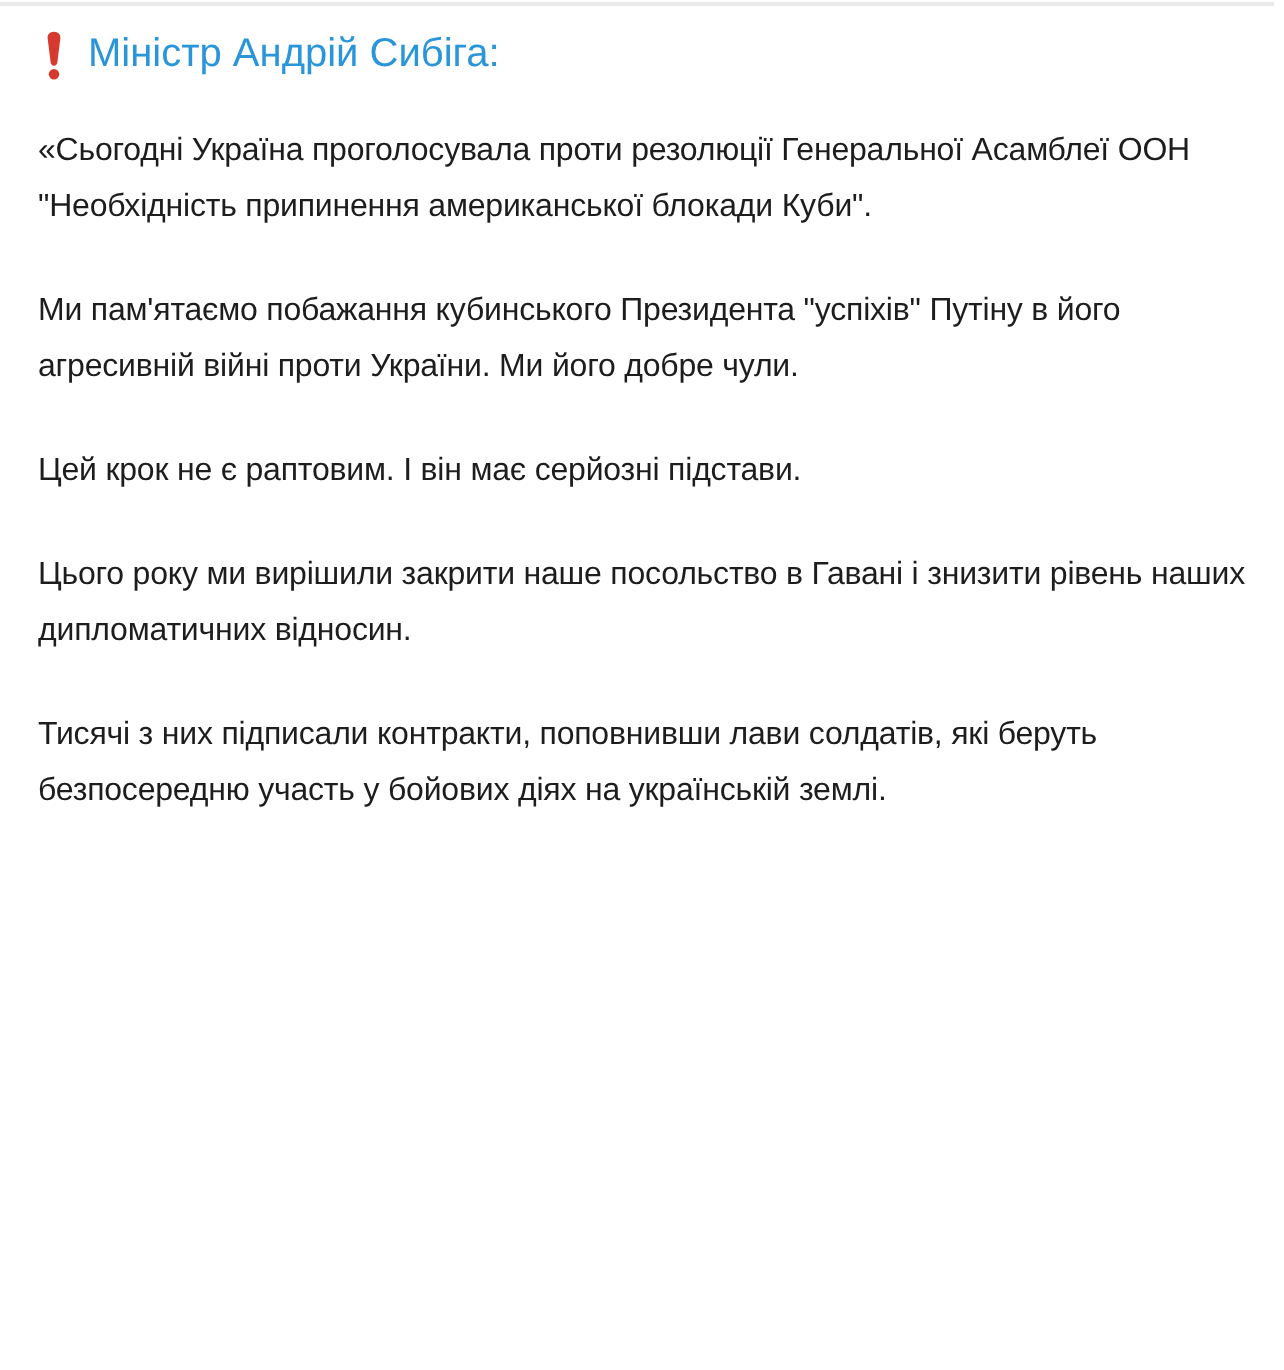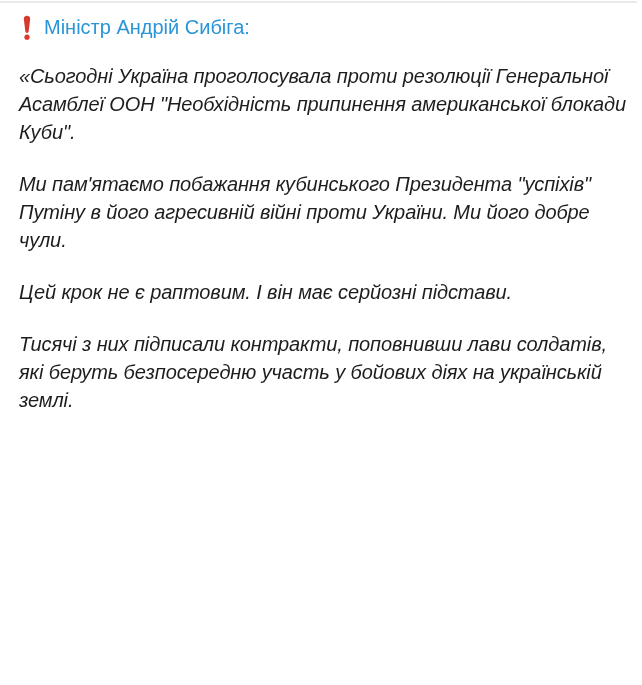--- a/index.html
+++ b/index.html
@@ -42,25 +42,24 @@
   .header-link {
     color: var(--header-link, #2a95d9);
     font-size: 20px;
     line-height: 28px;
     text-decoration: none;
     cursor: pointer;
     white-space: nowrap;
   }
   .post-body p {
     margin: 0 0 24px 0;
-    font-size: 20px;
+    font-size: 16px;
     line-height: 28px;
     color: var(--body-text, #1d1d1d);
     letter-spacing: -0.1px;
-    font-style: italic;
   }
 </style>
 </head>
 <body>
 
 <div class="screen">
   <div class="top-divider"></div>
 
   <div class="post">
 
@@ -71,17 +70,18 @@
           <circle cx="10" cy="39" r="4.6" fill="currentColor"></circle>
         </svg>
       </span>
       <a class="header-link">Міністр Андрій Сибіга:</a>
     </div>
 
     <div class="post-body">
       <p>«Сьогодні Україна проголосувала проти резолюції Генеральної Асамблеї ООН "Необхідність припинення американської блокади Куби".</p>
       <p>Ми пам'ятаємо побажання кубинського Президента "успіхів" Путіну в його агресивній війні проти України. Ми його добре чули.</p>
       <p>Цей крок не є раптовим. І він має серйозні підстави.</p>
+      <p>Цього року ми вирішили закрити наше посольство в Гавані і знизити рівень наших дипломатичних відносин.</p>
       <p>Тисячі з них підписали контракти, поповнивши лави солдатів, які беруть безпосередню участь у бойових діях на українській землі.</p>
     </div>
 
   </div>
 </div>
 
 </body></html>

